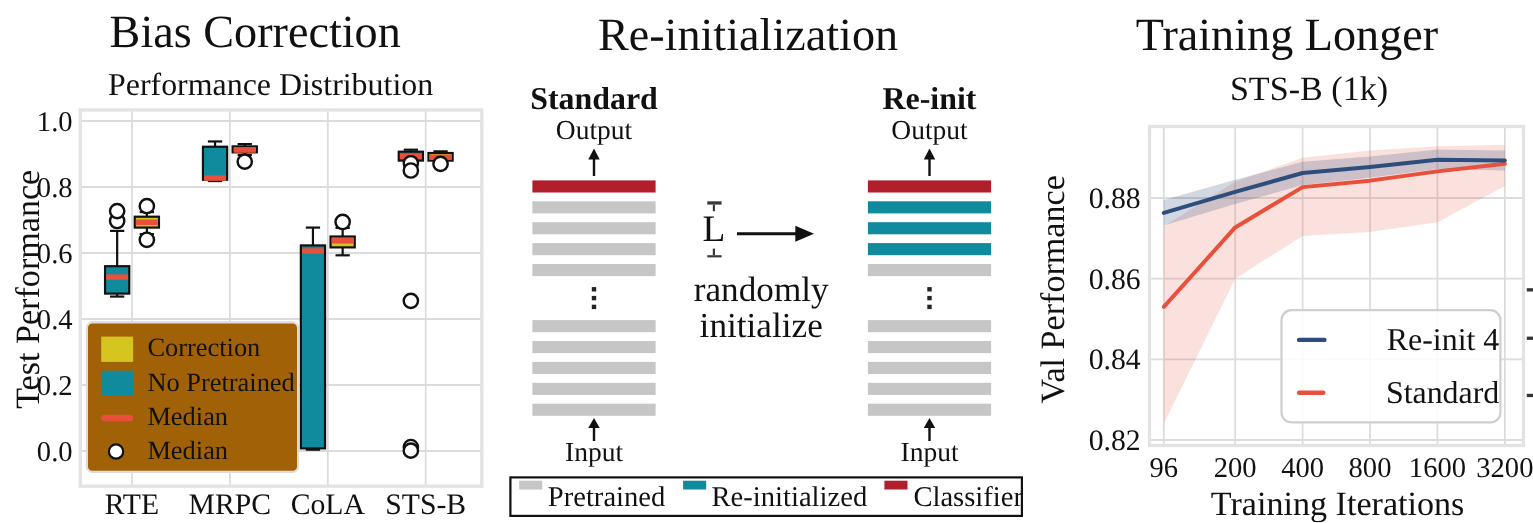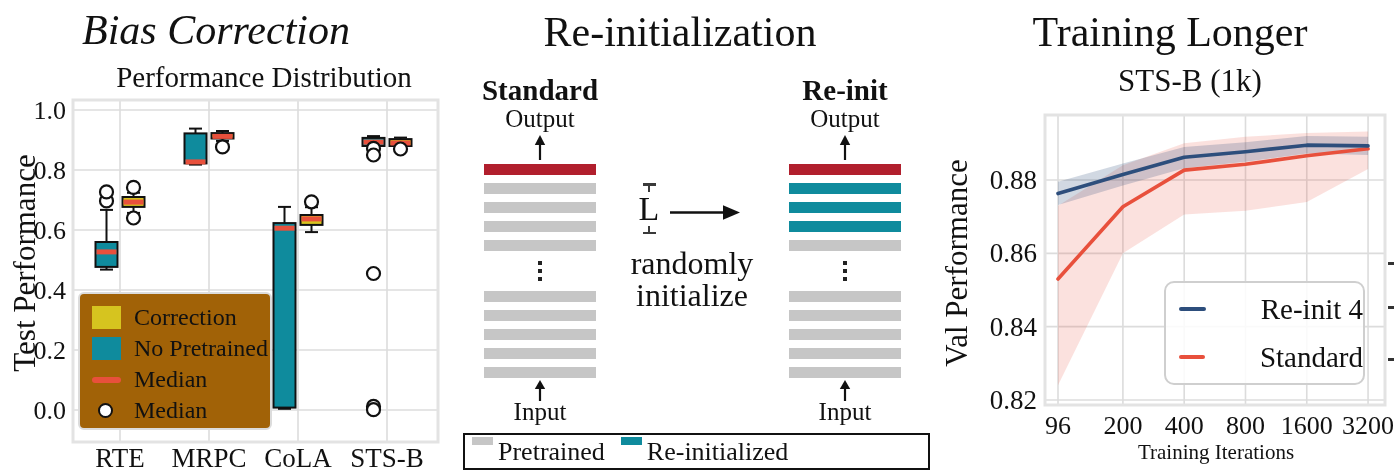--- a/index.html
+++ b/index.html
@@ -6,21 +6,21 @@
   #root{position:relative;width:1394px;height:475px;background:#fff;overflow:hidden;
         font-family:"Liberation Serif","DejaVu Serif",serif;color:#111;}
   #charts{position:absolute;left:0;top:0;}
   svg text{font-family:"Liberation Serif","DejaVu Serif",serif;fill:#111;}
 
   .abs{position:absolute;}
   .t-center{text-align:center;}
   .panel-title{font-size:42px;line-height:1.05;white-space:nowrap;}
   .subtitle{font-size:29px;white-space:nowrap;}
   .ylabel{font-size:31px;white-space:nowrap;transform:rotate(-90deg);transform-origin:center center;}
-  .xlabel{font-size:21px;white-space:nowrap;text-align:center;}
+  .xlabel{font-size:31px;white-space:nowrap;text-align:center;}
 
   
   .legend-a{left:78px;top:292px;width:194px;height:138px;background:#a16207;border:2px solid #dcdcdc;
             border-radius:6px;box-sizing:border-box;padding:8px 0 0 12px;}
   .la-row{display:flex;align-items:center;height:31px;}
   .la-swatchbox{width:42px;display:flex;align-items:center;justify-content:flex-start;}
   .la-swatch{width:29px;height:23px;display:inline-block;}
   .la-line{width:29px;height:6px;border-radius:3px;display:inline-block;}
   .la-circle{width:11px;height:11px;border:2.5px solid #111;border-radius:50%;display:inline-block;margin-left:6px;background:#fff;}
   .la-label{font-size:24px;white-space:nowrap;}
@@ -167,22 +167,22 @@
         <text x="1037" y="409.0020000000002" text-anchor="end" font-size="27">0.82</text>
         <text x="1058" y="434" text-anchor="middle" font-size="26">96</text>
         <text x="1122.8992840703304" y="434" text-anchor="middle" font-size="26">200</text>
         <text x="1184.188991187517" y="434" text-anchor="middle" font-size="26">400</text>
         <text x="1245.4786983047036" y="434" text-anchor="middle" font-size="26">800</text>
         <text x="1306.7684054218903" y="434" text-anchor="middle" font-size="26">1600</text>
         <text x="1368.0581125390768" y="434" text-anchor="middle" font-size="26">3200</text>
       </g>
     </svg>
 
-  <div class="abs panel-title t-center" style="left:0;top:8px;width:432px;font-style:italic;">Bias Correction</div>
-  <div class="abs subtitle t-center" style="left:44px;top:61px;width:440px;">Performance Distribution</div>
+  <div class="abs panel-title t-center" style="left:16px;top:8px;width:432px;">Bias Correction</div>
+  <div class="abs subtitle t-center" style="left:26px;top:61px;width:440px;">Performance Distribution</div>
   <div class="abs ylabel" style="left:-105px;top:245px;width:260px;text-align:center;">Test Performance</div>
 
   <div class="abs legend-a">
     <div class="la-row">
       <span class="la-swatchbox">
           <span class="la-swatch" style="background-color: rgb(214, 196, 31);"></span>
         </span>
       <span class="la-label">Correction</span>
     </div>
     <div class="la-row">
@@ -289,20 +289,24 @@
 
   <div class="abs legend-b">
     <div class="lb-item">
       <span class="lb-swatch" style="background-color: rgb(198, 198, 198);"></span>
       <span class="lb-label">Pretrained</span>
     </div>
     <div class="lb-item">
       <span class="lb-swatch" style="background-color: rgb(15, 139, 157);"></span>
       <span class="lb-label">Re-initialized</span>
     </div>
+    <div class="lb-item">
+      <span class="lb-swatch" style="background-color: rgb(177, 31, 45);"></span>
+      <span class="lb-label">Classifier</span>
+    </div>
   </div>
 
   <div class="abs panel-title t-center" style="left:960px;top:10px;width:420px;">Training Longer</div>
   <div class="abs subtitle t-center" style="left:980px;top:63px;width:420px;font-size:31px;">STS-B (1k)</div>
   <div class="abs ylabel" style="left:827px;top:245px;width:260px;text-align:center;">Val Performance</div>
   <div class="abs xlabel t-center" style="left:1085px;top:440px;width:262px;">Training Iterations</div>
 
   <div class="abs legend-c">
     <div class="lc-row">
       <span class="lc-swatch" style="background-color: rgb(45, 78, 124);"></span>

